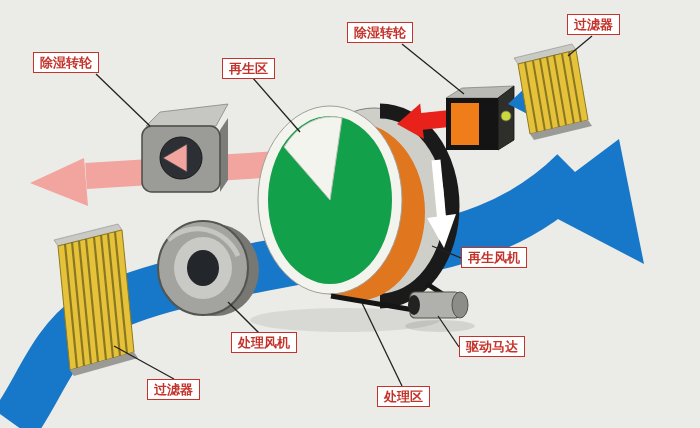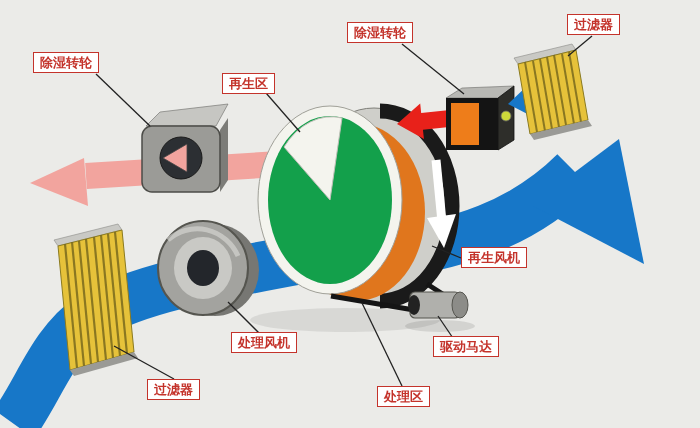--- a/index.html
+++ b/index.html
@@ -124,21 +124,21 @@
       <path d="M592 36 L568 56"></path>
       <path d="M461 258 L432 246"></path>
       <path d="M459 347 L438 316"></path>
       <path d="M262 336 L228 302"></path>
       <path d="M174 379 L114 346"></path>
       <path d="M402 386 L362 303"></path>
     </g>
   </svg>
 
   <div class="label" style="left:33px;top:52px">除湿转轮</div>
-  <div class="label" style="left:222px;top:73px">再生区</div>
+  <div class="label" style="left:222px;top:58px">再生区</div>
   <div class="label" style="left:347px;top:22px">除湿转轮</div>
   <div class="label" style="left:567px;top:14px">过滤器</div>
   <div class="label" style="left:461px;top:247px">再生风机</div>
-  <div class="label" style="left:433px;top:336px">驱动马达</div>
+  <div class="label" style="left:459px;top:336px">驱动马达</div>
   <div class="label" style="left:231px;top:332px">处理风机</div>
   <div class="label" style="left:147px;top:379px">过滤器</div>
   <div class="label" style="left:377px;top:386px">处理区</div>
 </div>
 
 </body></html>

